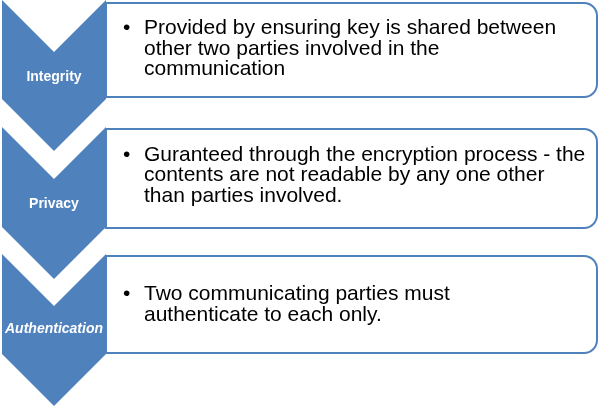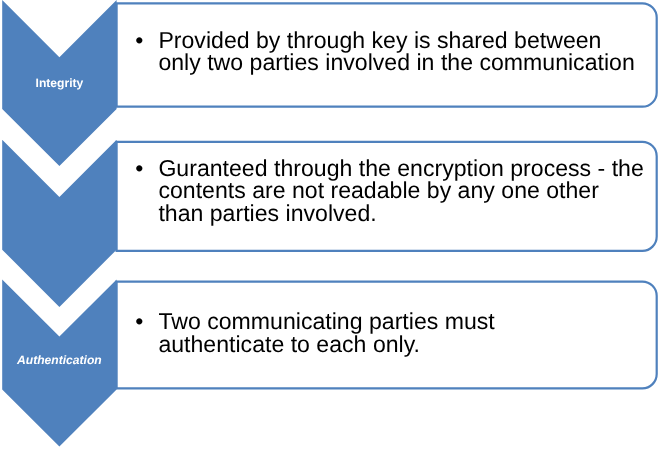--- a/index.html
+++ b/index.html
@@ -24,21 +24,21 @@
       left: 0; top: 0;
       width: 603px; height: 409px;
     }
     .chevron-label {
       position: absolute;
       left: 2px;
       width: 104px;
       text-align: center;
       color: #ffffff;
       font-weight: bold;
-      font-size: 11px;
+      font-size: 14px;
       line-height: 14px;
       white-space: nowrap;
     }
     .box {
       position: absolute;
       left: 105px;
       width: 493px;
       background: #ffffff;
       border: 2px solid #4f81bd;
       border-left-width: 2px;
@@ -77,27 +77,28 @@
   <svg class="chevrons" viewBox="0 0 603 409" width="603" height="409">
 
     <polygon points="2,0 54,52 106,0 106,99 54,151 2,99" fill="#4f81bd"></polygon>
 
     <polygon points="2,127 54,179 106,127 106,227 54,279 2,227" fill="#4f81bd"></polygon>
 
     <polygon points="2,254 54,306 106,254 106,354 54,406 2,354" fill="#4f81bd"></polygon>
   </svg>
 
   <div class="chevron-label" style="top:69px;">Integrity</div>
+  <div class="chevron-label" style="top:196px;">Privacy</div>
   <div class="chevron-label" style="top:321px;font-style:italic;">Authentication</div>
 
   <div class="box" style="top:2px; height:96px;">
     <ul class="bullet-list">
       <li class="bullet-item" style="margin-top:-4px;">
         <span class="bullet-dot">•</span>
-        <span>Provided by through key is shared between only two parties involved in the communication</span>
+        <span>Provided by ensuring key is shared between other two parties involved in the communication</span>
       </li>
     </ul>
   </div>
 
   <div class="box" style="top:128px; height:101px;">
     <ul class="bullet-list">
       <li class="bullet-item" style="margin-top:-8px;">
         <span class="bullet-dot">•</span>
         <span>Guranteed through the encryption process - the contents are not readable by any one other than parties involved.</span>
       </li>

